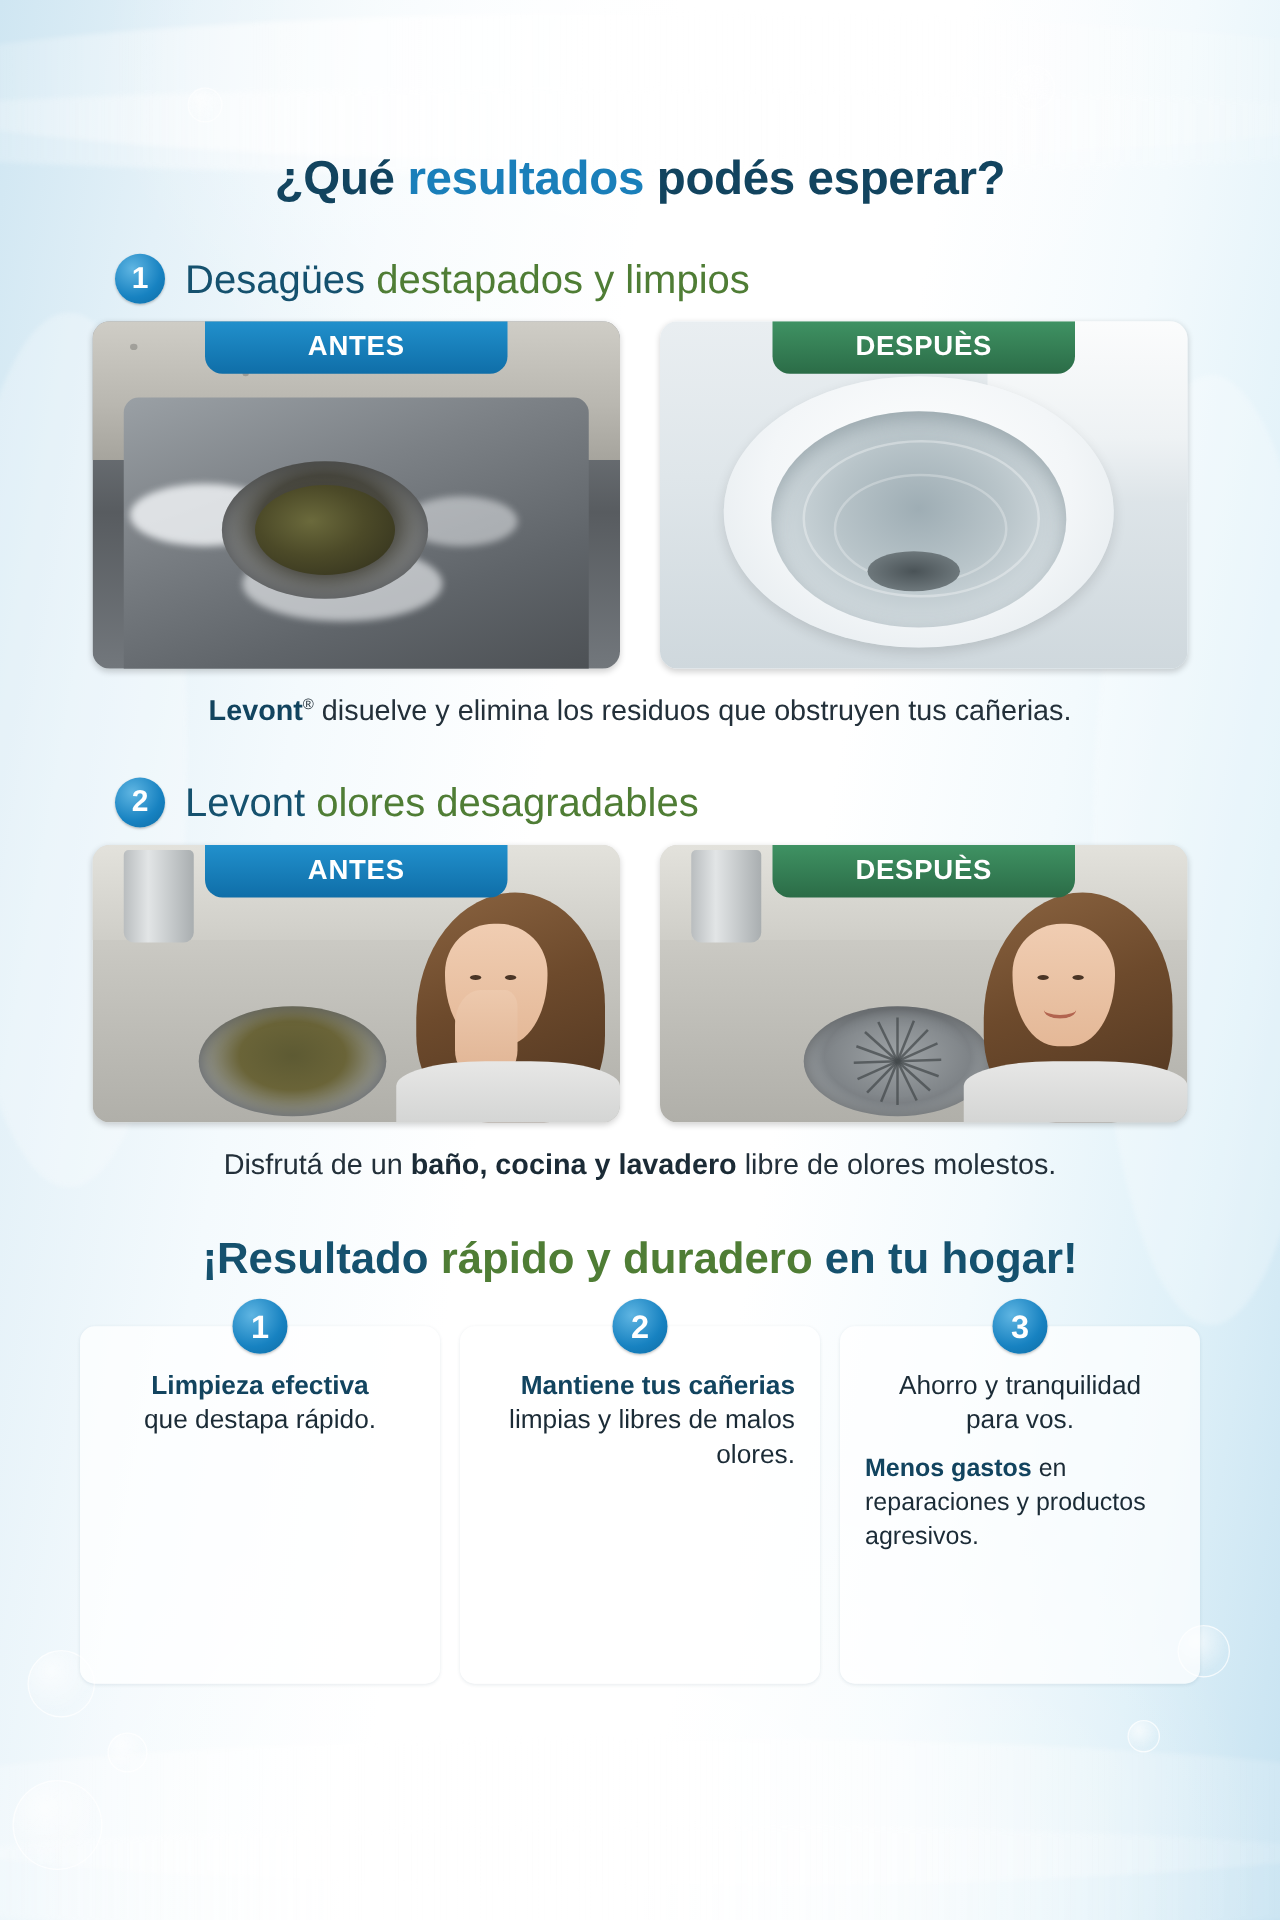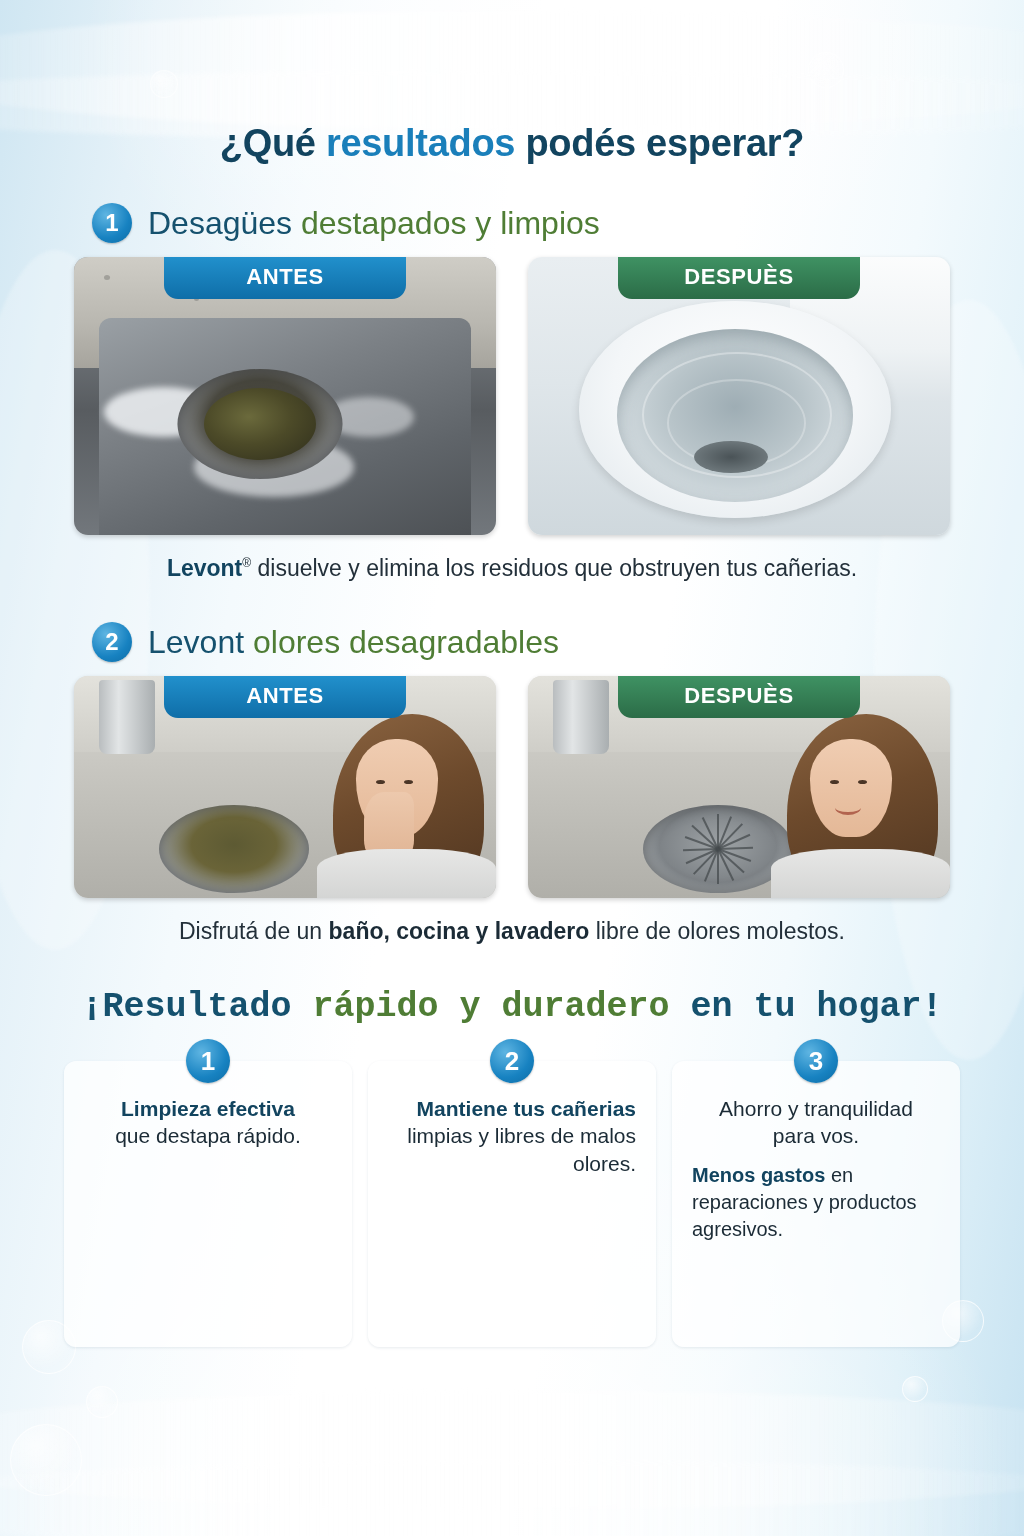--- a/index.html
+++ b/index.html
@@ -160,21 +160,20 @@
     vertical-align: super;
   }
 
   
   .bottom-title {
     text-align: center;
     font-size: 35px;
     font-weight: bold;
     color: #15516e;
     margin-top: 40px;
-    font-family: Liberation Mono, monospace;
   }
   .bottom-title .green {
     color: #4f7d35;
   }
 
   .cards {
     display: flex;
     gap: 16px;
     justify-content: center;
     margin-top: 34px;

